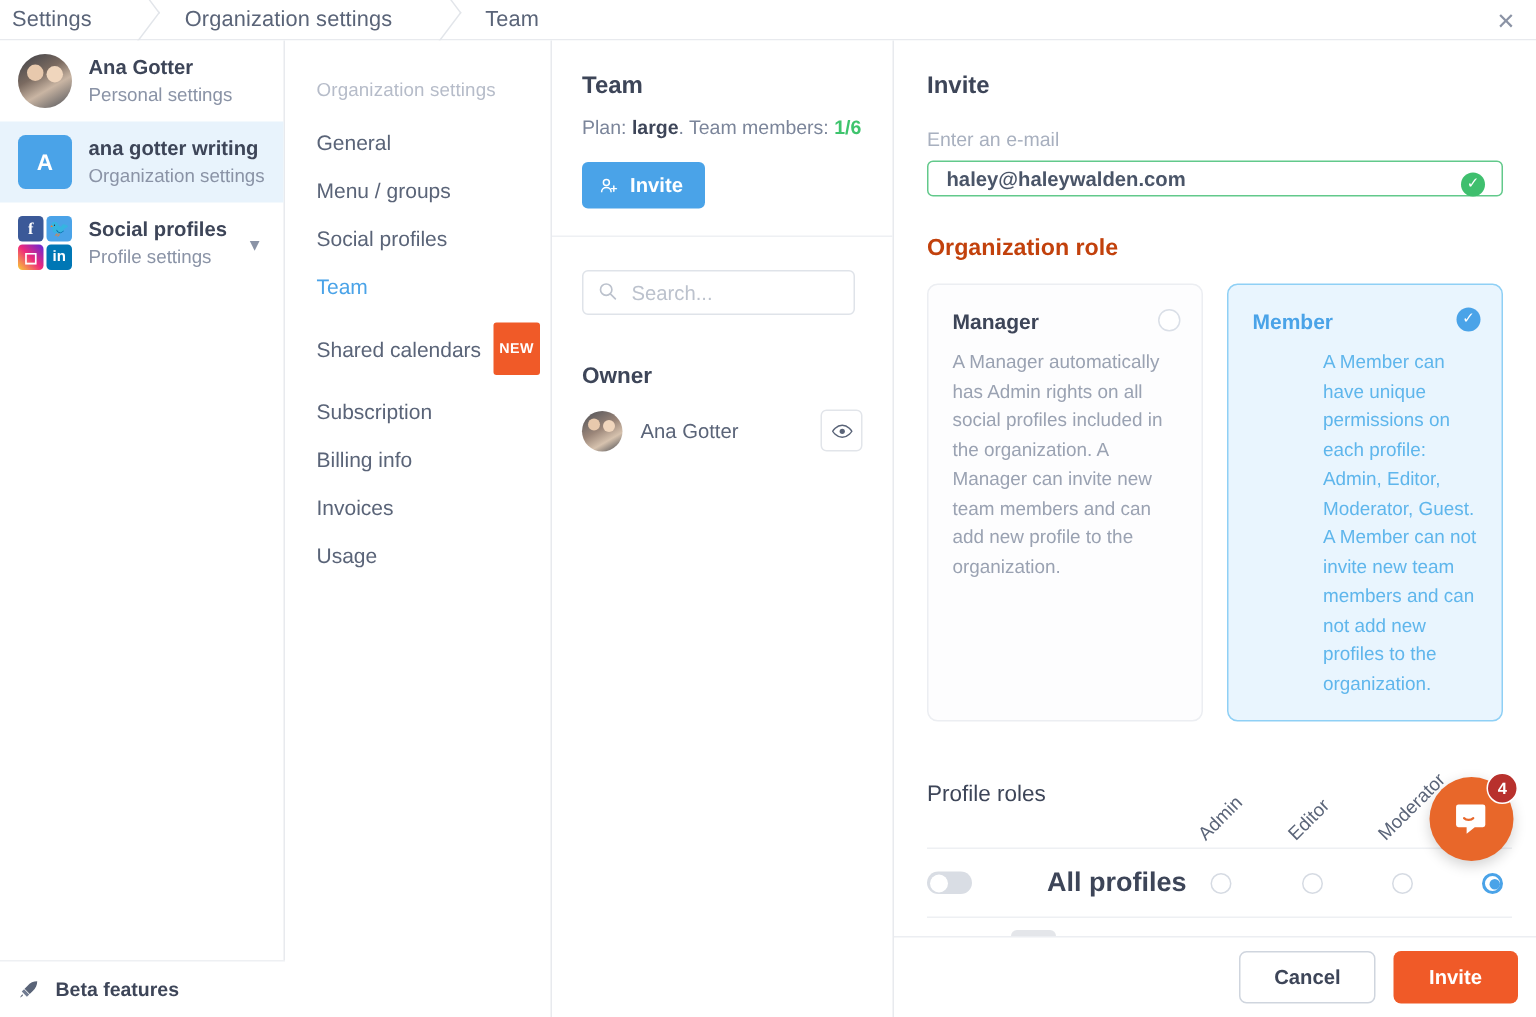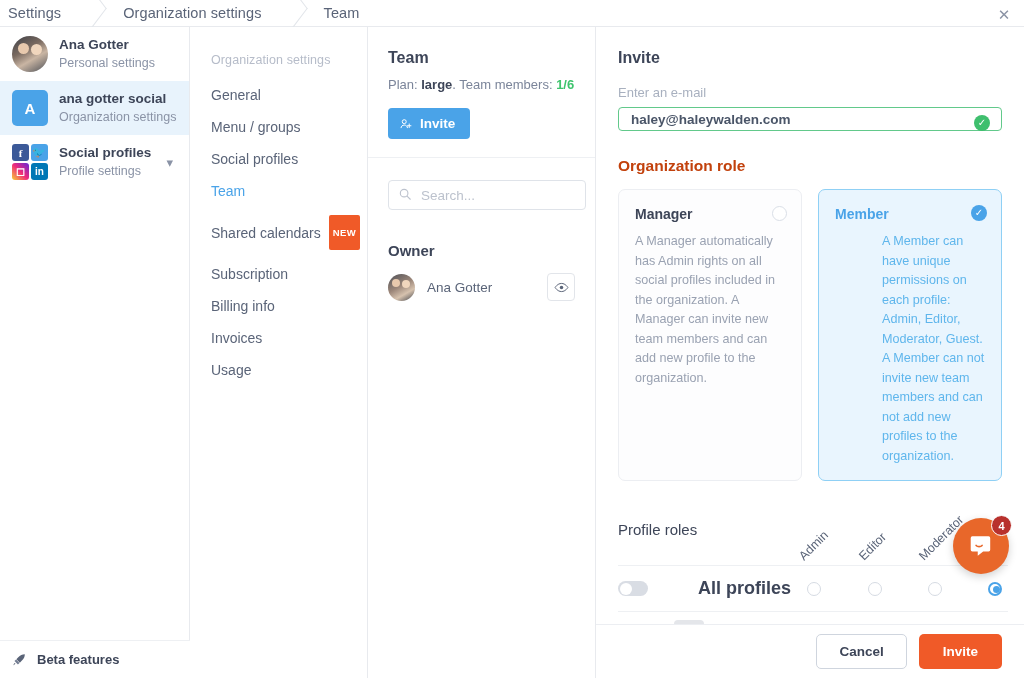--- a/index.html
+++ b/index.html
@@ -115,21 +115,21 @@
   .team-plan .cnt { color:#3ec46d; font-weight:700; }
   .btn-invite-sm {
     background:#4aa3e8; color:#fff; border:none; border-radius:4px;
     font-size:13.5px; font-weight:700; padding:8px 15px 8px 11px;
     display:inline-flex; align-items:center; gap:7px; cursor:pointer;
     font-family:"Liberation Sans",sans-serif;
   }
   .team-body { padding:22px 20px 0 20px; }
   .search-wrap { position:relative; }
   .search-input {
-    width:198px; height:30px; border:1px solid #dfe3e9; border-radius:4px;
+    width:182px; height:30px; border:1px solid #dfe3e9; border-radius:4px;
     padding:0 10px 0 32px; font-size:13.5px; color:#4a5568; outline:none;
     font-family:"Liberation Sans",sans-serif; background:#fff;
   }
   .search-input::placeholder { color:#bcc2cd; }
   .search-ico { position:absolute; left:10px; top:7px; color:#bcc2cd; }
   .owner-title { font-size:15px; font-weight:700; color:#3d4558; margin:32px 0 14px 0; }
   .owner-row { display:flex; align-items:center; gap:12px; }
   .owner-av {
     width:27px; height:27px; border-radius:50%; flex:0 0 27px;
     background:linear-gradient(150deg,#4b4e55 0%,#9b8679 45%,#d6c2ae 70%,#3c3f47 100%);
@@ -238,21 +238,21 @@
   .radio.sel { border:2px solid #4aa3e8; }
   .radio.sel::after {
     content:""; position:absolute; left:2.5px; top:2.5px; width:7px; height:7px;
     border-radius:50%; background:#4aa3e8;
   }
 
   
   .inv-footer {
     position:absolute; bottom:0; left:0; width:428px; height:54px;
     border-top:1px solid #eceef2; background:#fff;
-    display:flex; align-items:center; justify-content:flex-end; gap:12px; padding-right:22px;
+    display:flex; align-items:center; justify-content:flex-end; gap:12px; padding-right:12px;
   }
   .btn-cancel {
     border:1px solid #cfd5de; background:#fff; color:#3d4558; border-radius:5px;
     font-size:13.5px; font-weight:700; padding:9px 22px; cursor:pointer;
     font-family:"Liberation Sans",sans-serif;
   }
   .btn-primary {
     border:none; background:#f05a28; color:#fff; border-radius:5px;
     font-size:13.5px; font-weight:700; padding:10px 24px; cursor:pointer;
     font-family:"Liberation Sans",sans-serif;
@@ -290,21 +290,21 @@
       <div class="acct-avatar"></div>
       <div class="acct-text">
         <div class="acct-title">Ana Gotter</div>
         <div class="acct-sub">Personal settings</div>
       </div>
     </div>
 
     <div class="acct selected">
       <div class="acct-square">A</div>
       <div class="acct-text">
-        <div class="acct-title">ana gotter social</div>
+        <div class="acct-title">ana gotter writing</div>
         <div class="acct-sub">Organization settings</div>
       </div>
     </div>
 
     <div class="acct">
       <div class="social-grid">
         <div class="sq fb">f</div>
         <div class="sq tw">🐦</div>
         <div class="sq ig">◻</div>
         <div class="sq li">in</div>

